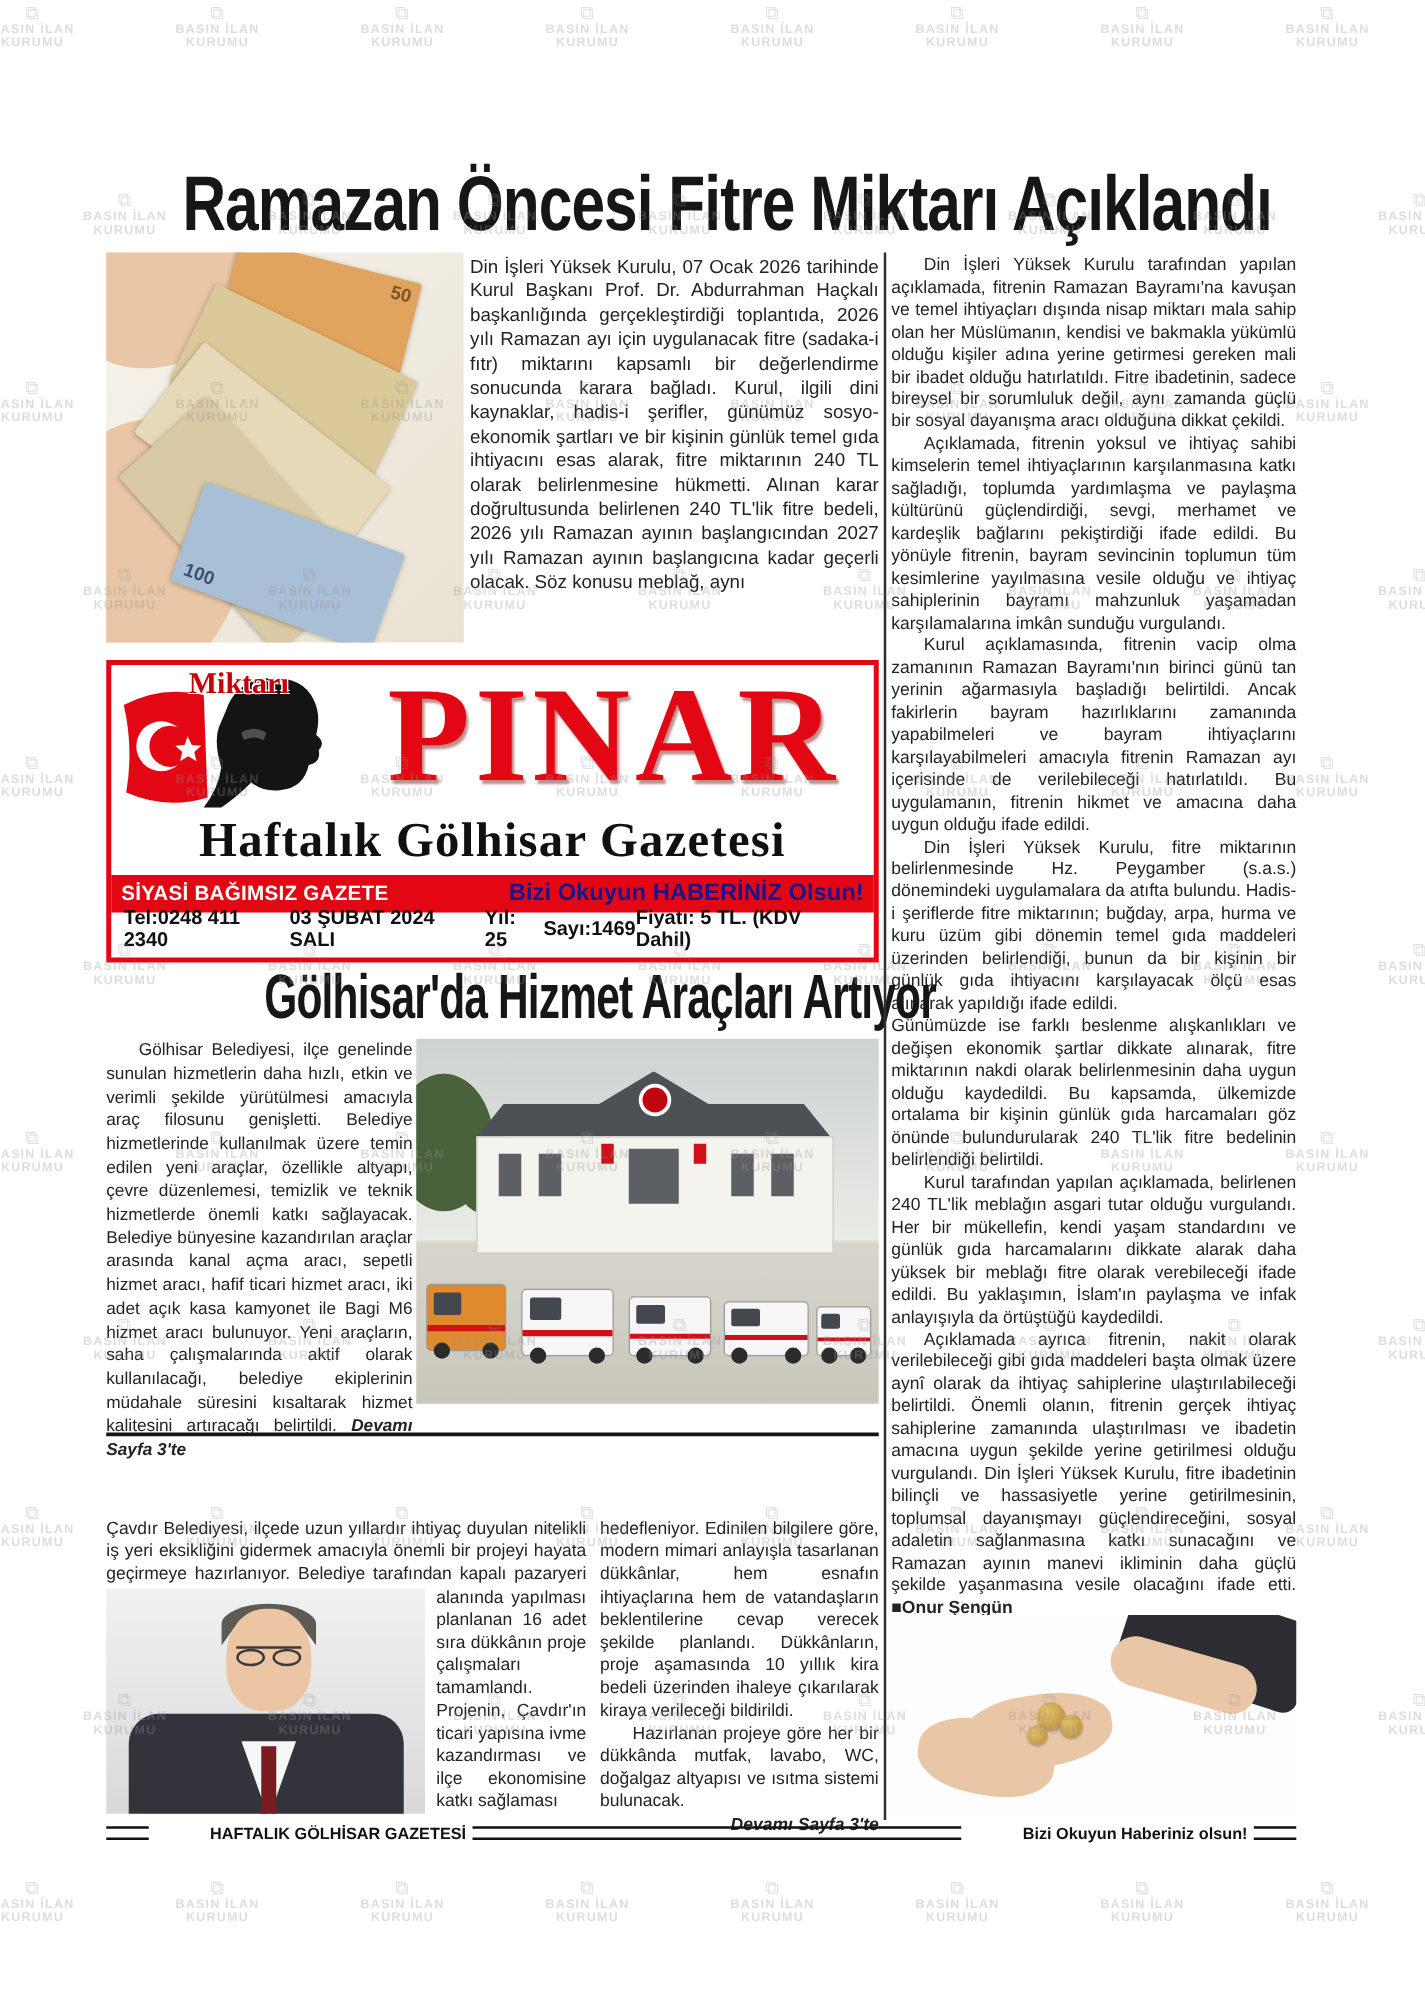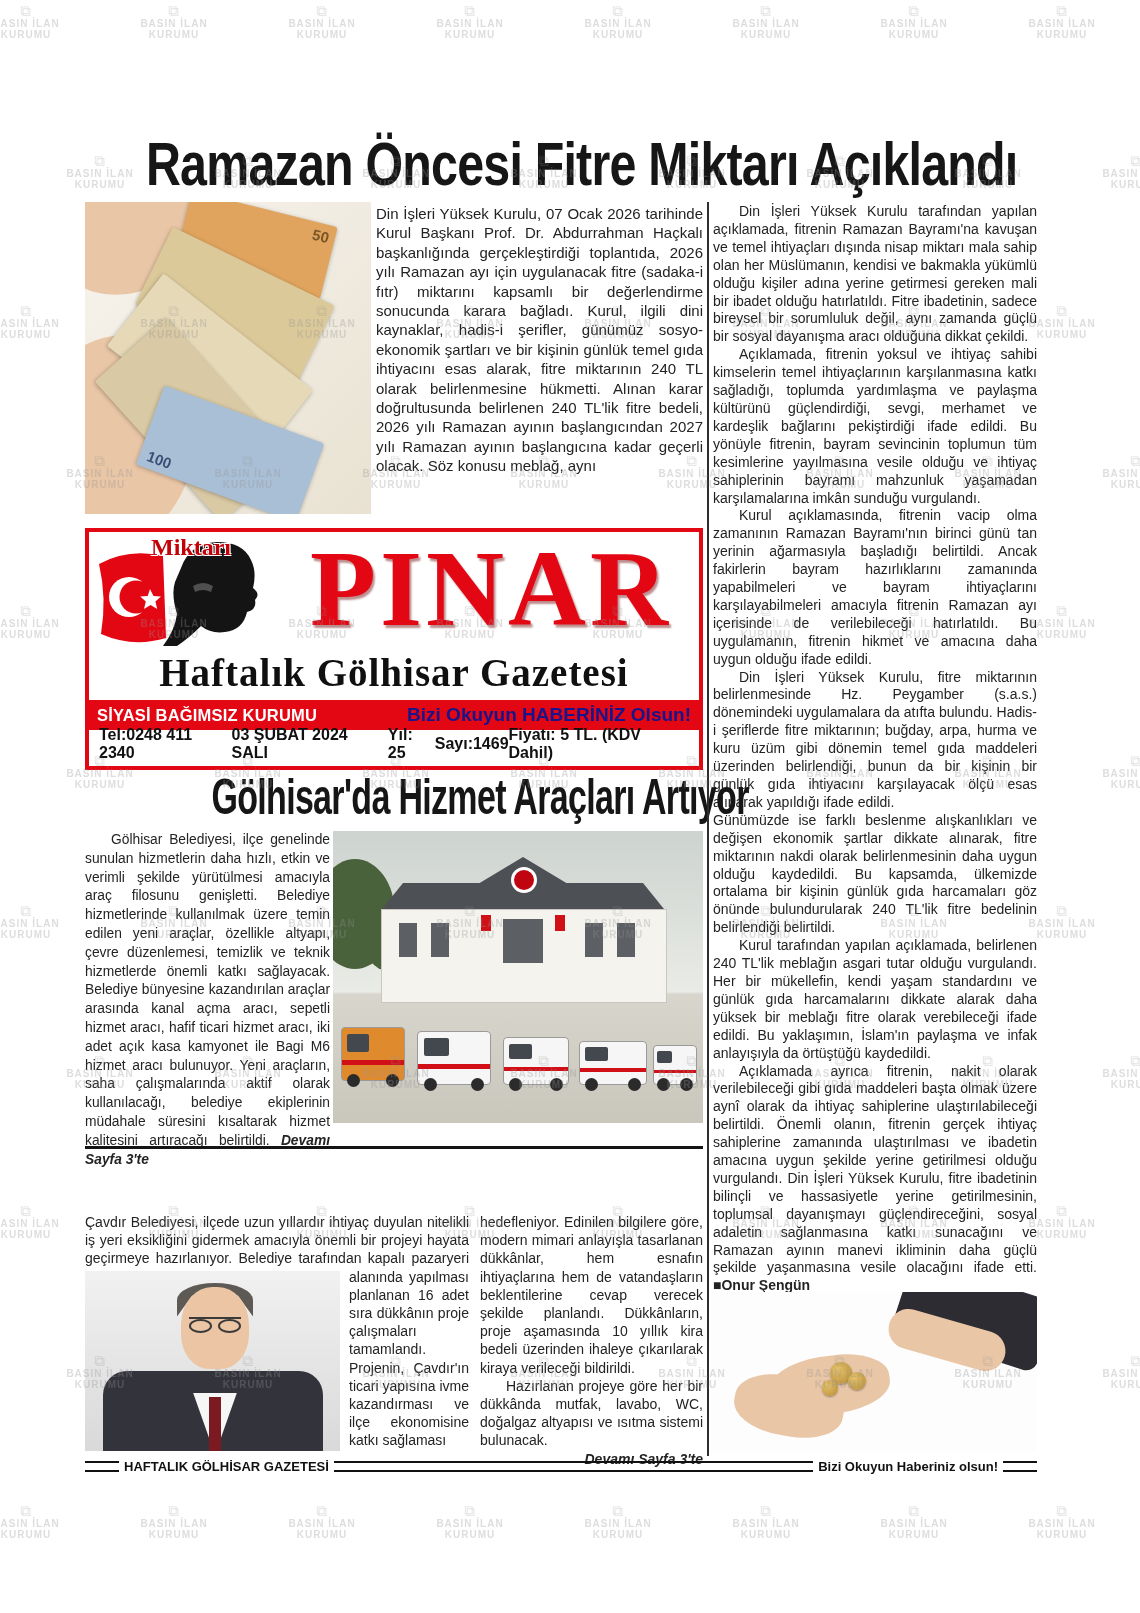--- a/index.html
+++ b/index.html
@@ -51,21 +51,21 @@
            justify-content:space-between;padding:0 10px;box-sizing:border-box;
            font-weight:bold;font-size:16px;color:#111;}
 
   
   #vdiv{left:707px;top:202px;height:1254px;width:0;border-left:2px solid #2e2e2e;}
   #hr3{left:85px;top:1146px;width:618px;border-top:3px solid #141414;}
 
   
   #footer{left:85px;top:1459px;width:952px;display:flex;align-items:center;gap:5px;}
   .dline{height:7px;border-top:2px solid #111;border-bottom:2px solid #111;}
-  .fl{font-weight:bold;font-size:13px;color:#111;white-space:nowrap;}
+  .fl{font-weight:bold;font-size:13px;color:#111;white-space:nowrap;margin-left:44px;}
 
   
   .photo{overflow:hidden;}
   #ph-money{left:85px;top:202px;width:286px;height:312px;background:linear-gradient(135deg,#f7f4ee,#e9e2d2);}
   .note{position:absolute;border-radius:3px;box-shadow:0 1px 4px rgba(0,0,0,.28);}
   .notenum{position:absolute;font-weight:bold;color:rgba(90,60,20,.75);font-size:15px;}
   .skin{position:absolute;background:#e9c6a6;border-radius:50%;}
 
   #ph-build{left:333px;top:831px;width:370px;height:292px;background:linear-gradient(#cdd3cf,#e9ebe6 55%,#d8d5cc 56%,#c9c6bc);}
   .tree{position:absolute;background:#49623c;border-radius:50%;}
@@ -145,21 +145,21 @@
         <circle cx="36" cy="63" r="20" fill="#ffffff"></circle>
         <circle cx="43" cy="63" r="16.5" fill="#e30613"></circle>
         <path d="M57,55 l3.5,7 7.5,.6 -5.6,5 1.8,7.4 -6.6,-4 -6.6,4 1.8,-7.4 -5.6,-5 7.5,-.6 Z" fill="#ffffff"></path>
         <path d="M88,34 Q96,10 124,8 Q150,8 158,26 Q164,38 160,54 Q168,60 162,66 Q164,76 154,78 Q150,96 132,98 Q118,100 108,92 Q96,104 84,112 L70,112 Q82,96 84,80 Q78,60 82,48 Z" fill="#141414"></path>
         <path d="M100,52 q10,-6 20,0 l-2,6 q-8,-4 -16,0 Z" fill="#fff" opacity=".25"></path>
       </svg>
     </div>
     <div class="abs" id="mh-title">PINAR</div>
     <div class="abs" id="mh-sub">Haftalık Gölhisar Gazetesi</div>
     <div class="abs" id="mh-bar">
-      <span class="l">SİYASİ BAĞIMSIZ KURUMU</span>
+      <span class="l">SİYASİ BAĞIMSIZ GAZETE</span>
       <span class="r">Bizi Okuyun HABERİNİZ Olsun!</span>
     </div>
     <div class="abs" id="mh-info">
       <span>Tel:0248 411 2340</span>
       <span>03 ŞUBAT 2024 SALI</span>
       <span>Yıl: 25</span>
       <span>Sayı:1469</span>
       <span>Fiyatı: 5 TL. (KDV Dahil)</span>
     </div>
   </div>

